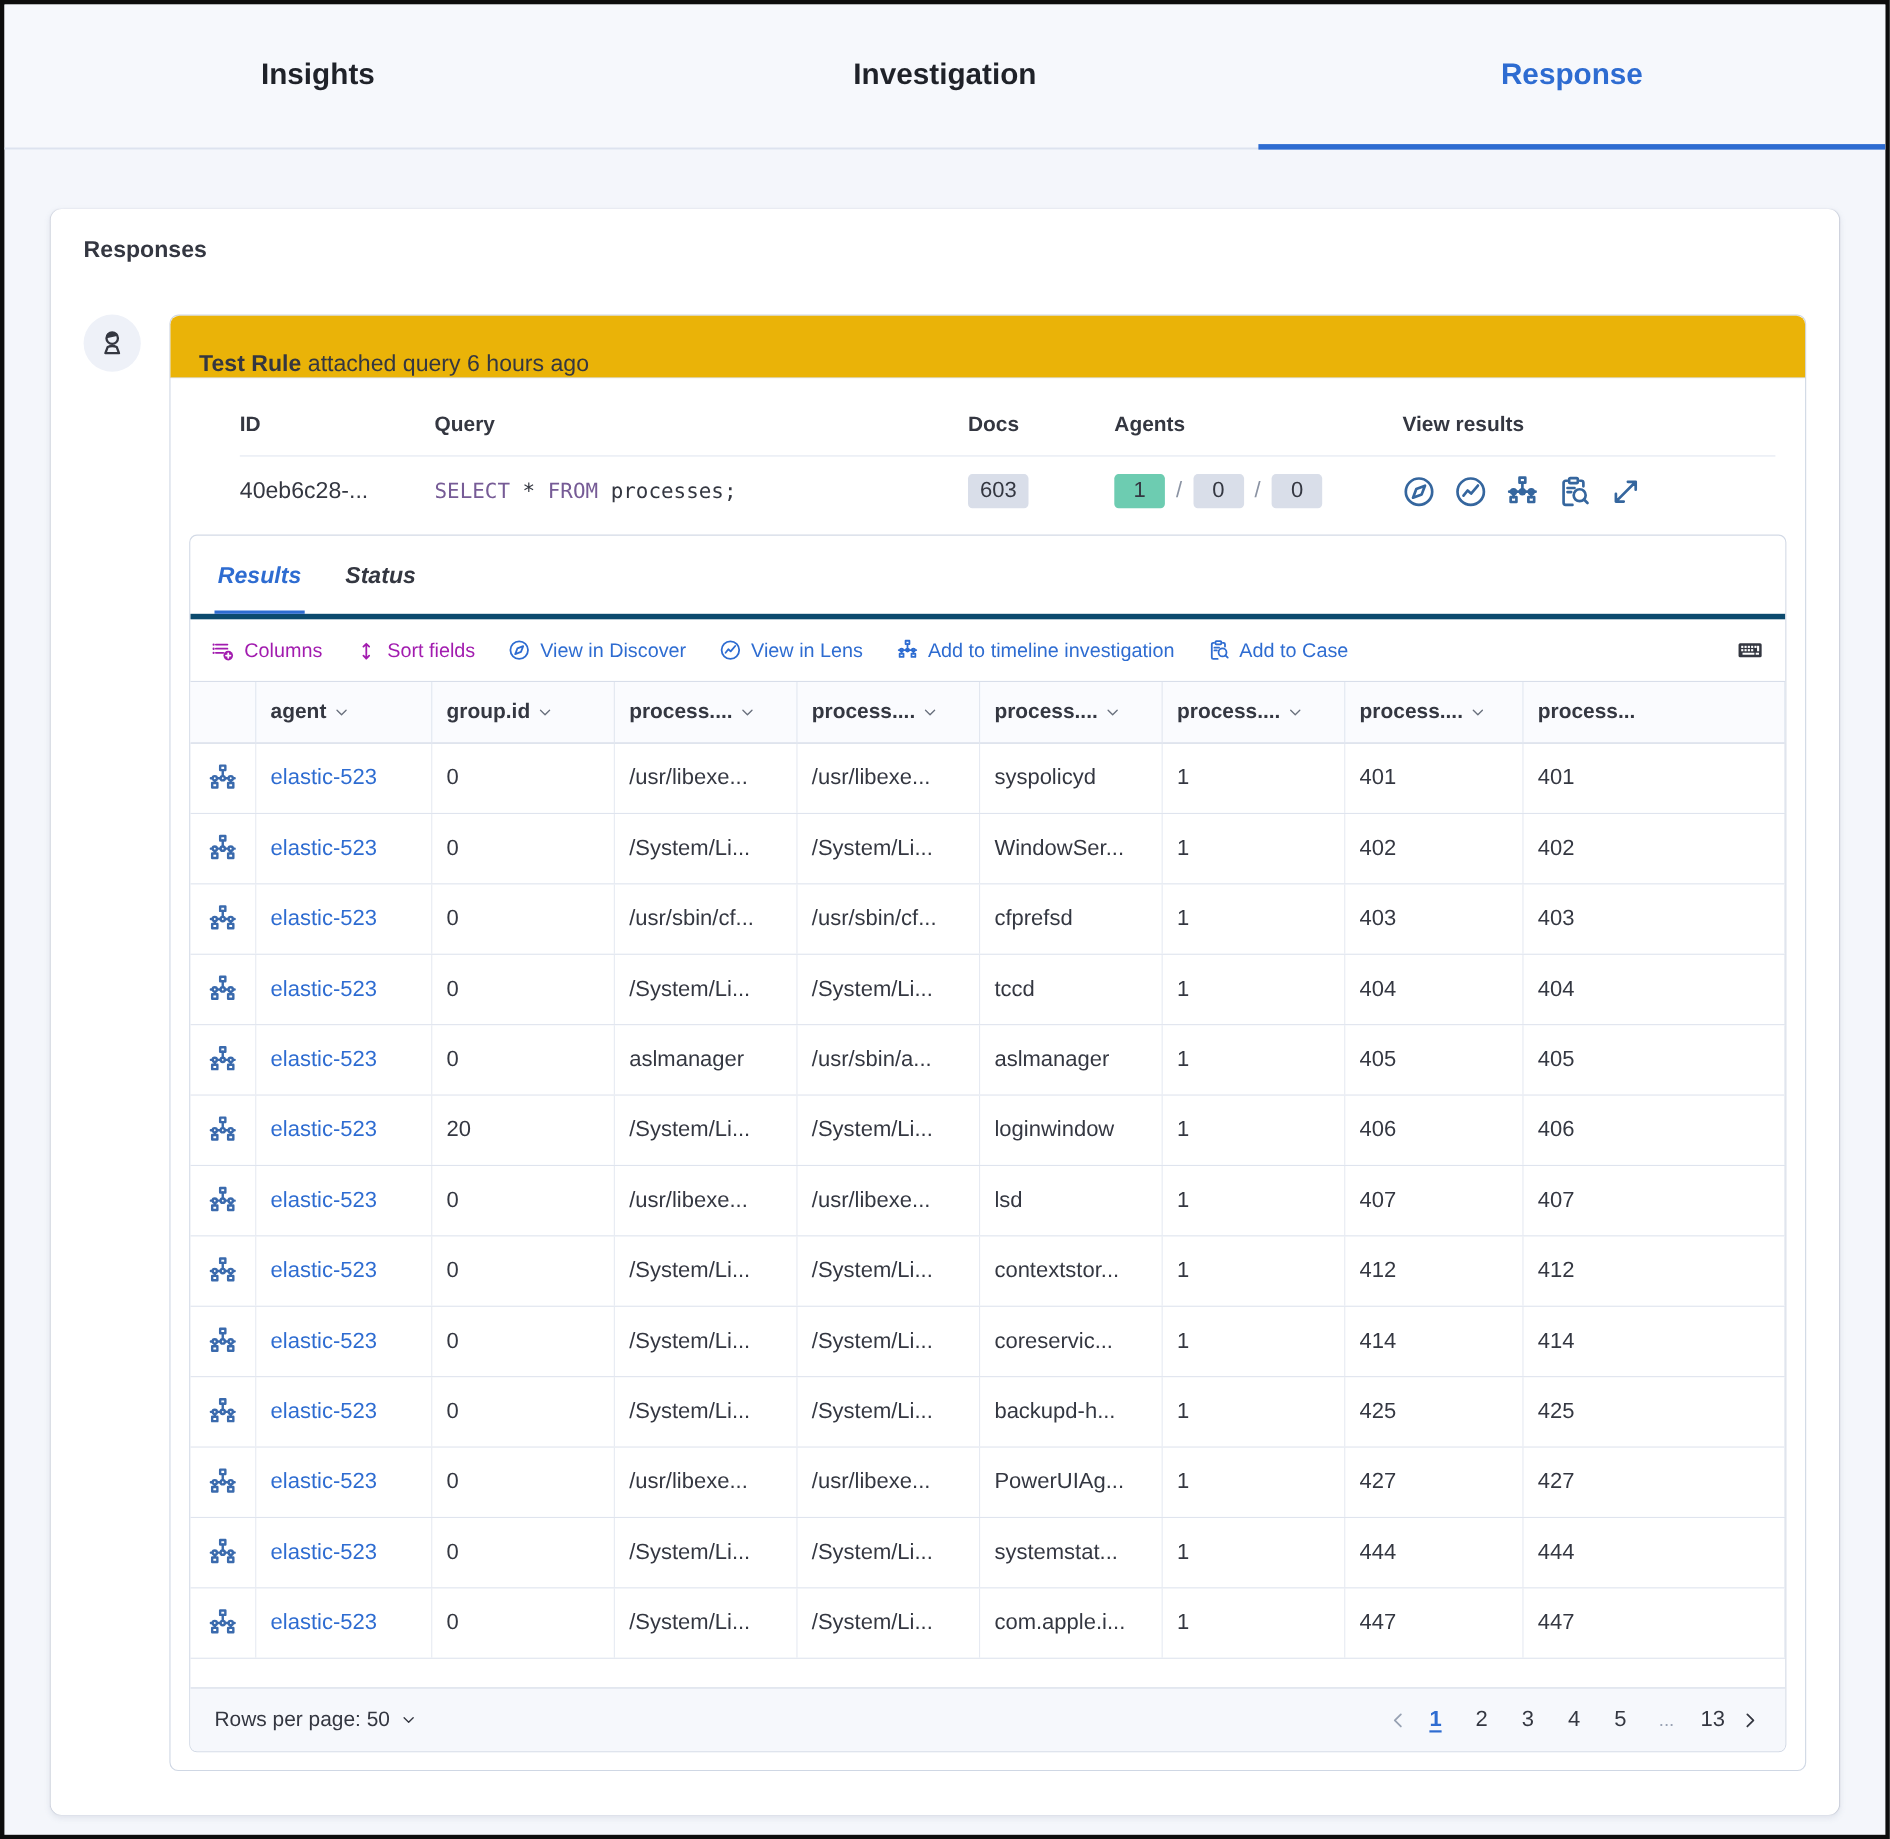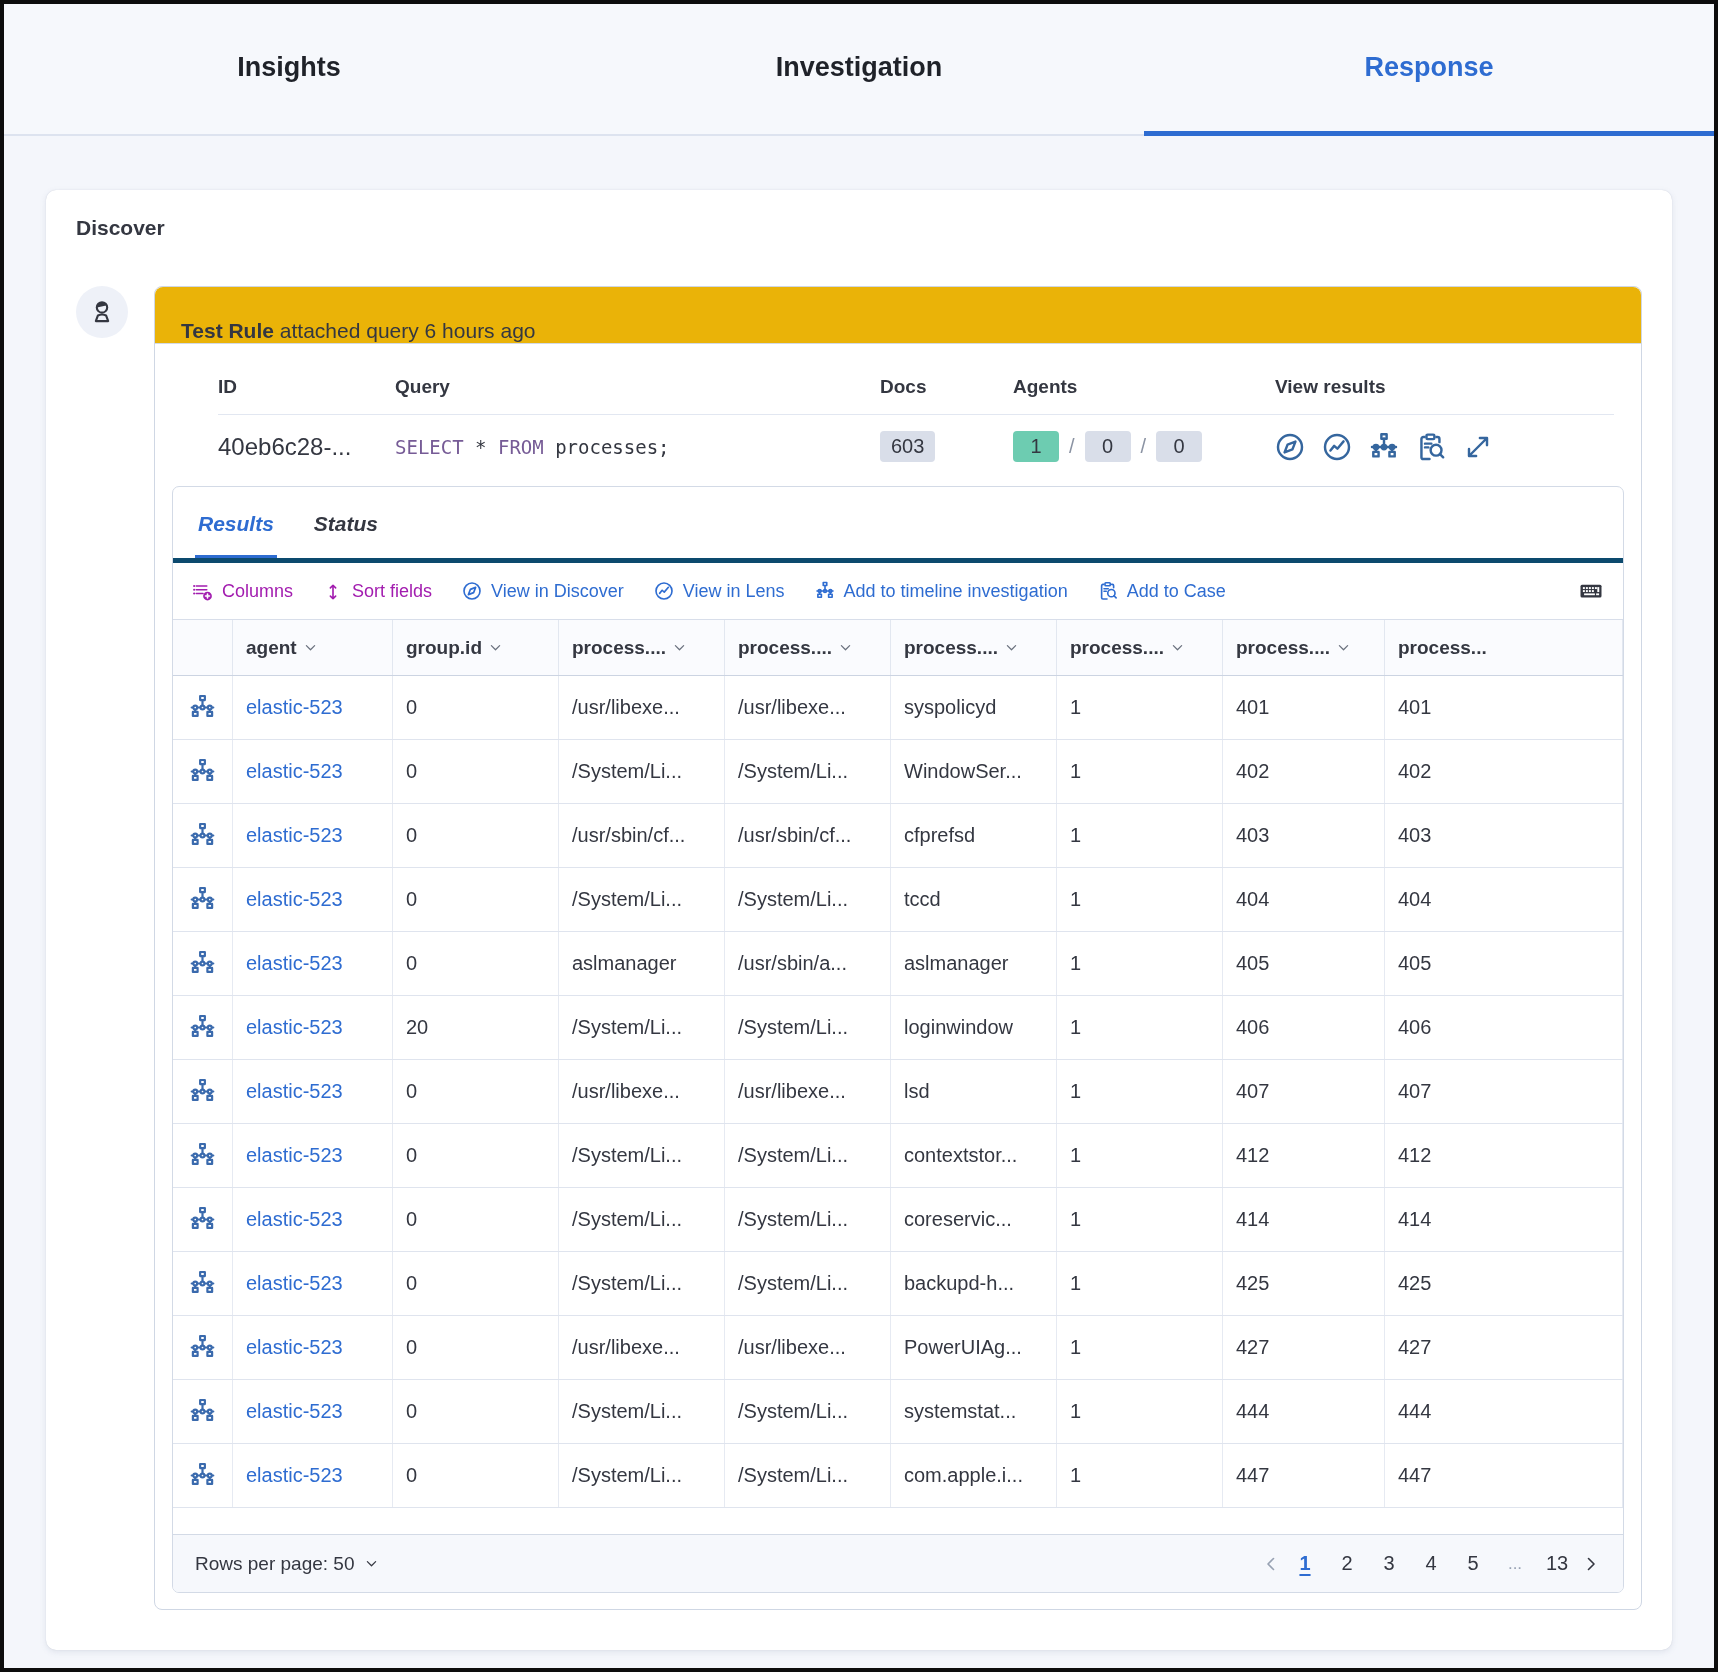--- a/index.html
+++ b/index.html
@@ -39,21 +39,21 @@
                    border-radius: 8px 8px 0 0; font-size: 21px; }
   .bubble-header b { font-weight: 700; }
   .bubble-body { padding: 12px 17px 16px; }
 
   
   .qsum { padding: 0 10px; }
   .qsum-grid { display: grid; grid-template-columns: 177px 485px 133px 262px 1fr; align-items: center; margin-left: 36px; }
   .qsum-head { padding: 20px 0 16px; border-bottom: 1px solid #e2e7f1; }
   .qsum-head > div { font-size: 19px; font-weight: 700; }
   .qsum-row { padding: 16px 0 18px; }
-  .q-id { font-size: 24px; }
+  .q-id { font-size: 21px; }
   .q-query { font-family: "DejaVu Sans Mono", monospace; font-size: 19px; color: #343741; }
   .q-query .kw { color: #765b96; }
   .badge { display: inline-block; background: #d9dee9; border-radius: 4px; padding: 4px 11px;
            font-size: 20px; font-weight: 500; }
   .agents { display: flex; align-items: center; gap: 10px; }
   .a-badge { display: inline-block; min-width: 46px; text-align: center; border-radius: 4px;
              padding: 4px 0; font-size: 20px; font-weight: 500; background: #d9dee9; }
   .a-badge.ok { background: #6dccb1; }
   .a-sep { color: #8b93a3; font-size: 20px; }
   .view-acts { display: flex; align-items: center; gap: 17px; }
@@ -107,21 +107,21 @@
 </head>
 <body>
 
 <div class="tabbar">
     <div class="tab">Insights</div>
     <div class="tab">Investigation</div>
     <div class="tab active">Response</div>
   </div>
 
 <div class="card">
-  <div class="card-title">Discover</div>
+  <div class="card-title">Responses</div>
 
   <div class="comment">
     <div class="avatar">
       <span class="icon">
           <svg viewBox="0 0 16 16">
             <path d="M11.2 4A3.3 3.3 0 0 0 4.9 5.3l6.4-1.4z" fill="currentColor" stroke="none"></path>
             <circle cx="8" cy="5.2" r="3.2"></circle>
             <path d="M4.2 13.6l1.3-3.5a6.4 6.4 0 0 1 5 0l1.3 3.5z"></path>
           </svg>
         </span>

